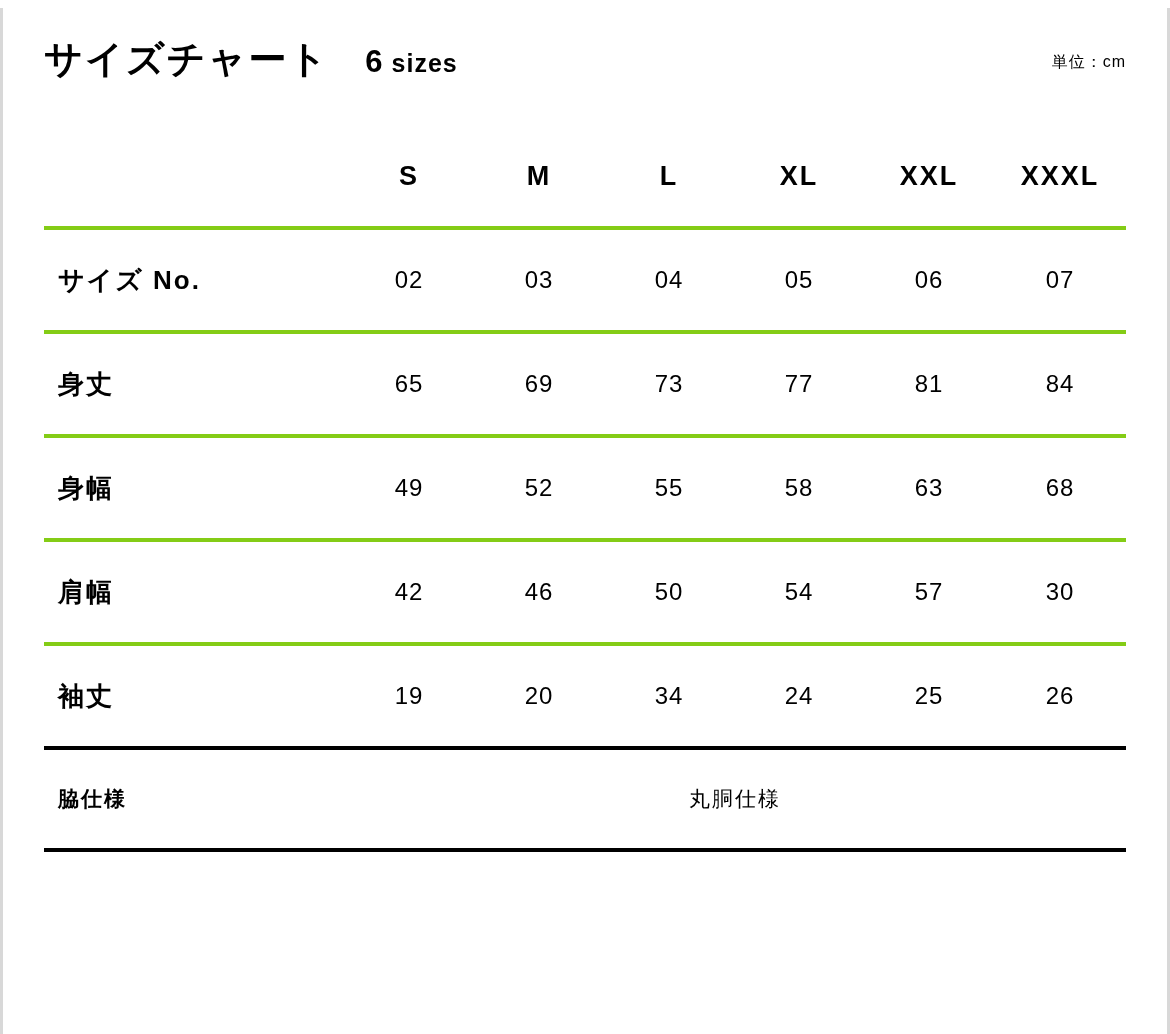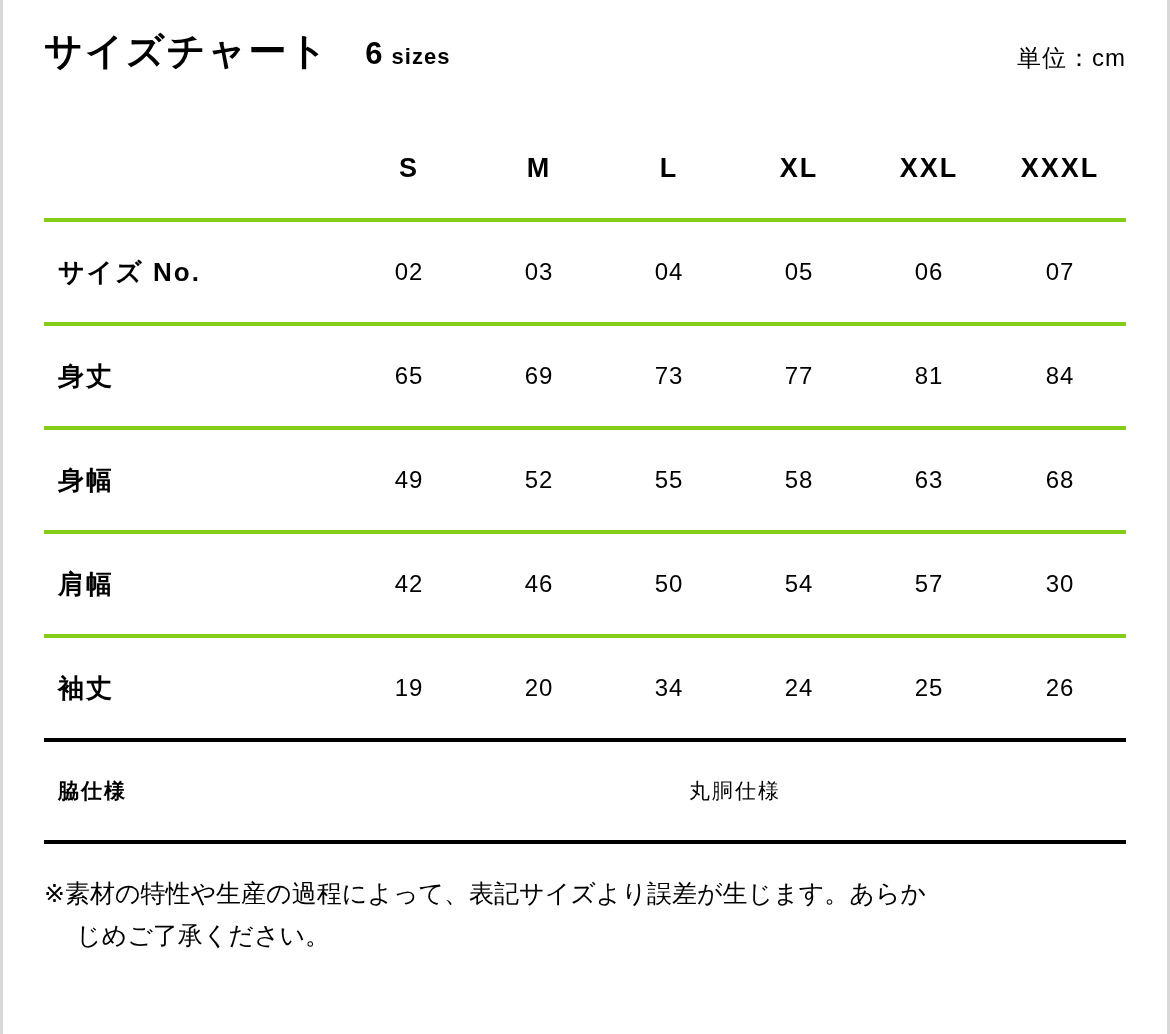--- a/index.html
+++ b/index.html
@@ -12,21 +12,21 @@
     height: 1034px;
     font-family: "Liberation Sans", "DejaVu Sans", sans-serif;
     color: #000000;
     position: relative;
     overflow: hidden;
   }
 
   .page {
     position: absolute;
     left: 0;
-    top: 0;
+    top: 8px;
     width: 1170px;
     height: 768px;
     box-sizing: border-box;
   }
 
   
   .edge-rule {
     position: absolute;
     top: 0;
     width: 3px;
@@ -61,31 +61,31 @@
     letter-spacing: 2px;
     line-height: 1;
   }
   .title-count {
     font-size: 31px;
     font-weight: bold;
     margin-left: 36px;
     line-height: 1;
   }
   .title-sizes {
-    font-size: 22px;
+    font-size: 25px;
     font-weight: bold;
     letter-spacing: 1px;
     margin-left: 9px;
     line-height: 1;
   }
   .unit {
     position: absolute;
     right: 0;
     top: 46px;
-    font-size: 24px;
+    font-size: 16px;
     letter-spacing: 1px;
     line-height: 1;
   }
 
   
   table.size-chart {
     border-collapse: collapse;
     width: 1082px;
     table-layout: fixed;
   }
@@ -252,18 +252,14 @@
         </tr>
         <tr class="span-row">
           <td class="label-cell">脇仕様</td>
           <td class="span-value" colspan="6">丸胴仕様</td>
         </tr>
       </tbody>
     </table>
 
   </div>
 
-  <div class="footnote">
-    <span>※素材の特性や生産の過程によって、表記サイズより誤差が生じます。あらか</span>
-    <span class="line2">じめご了承ください。</span>
-  </div>
 
 </div>
 
 </body></html>

